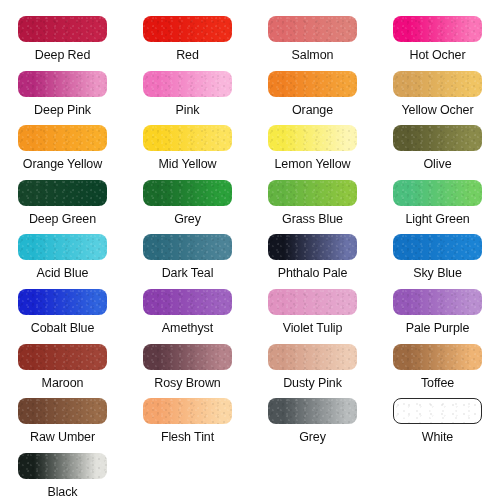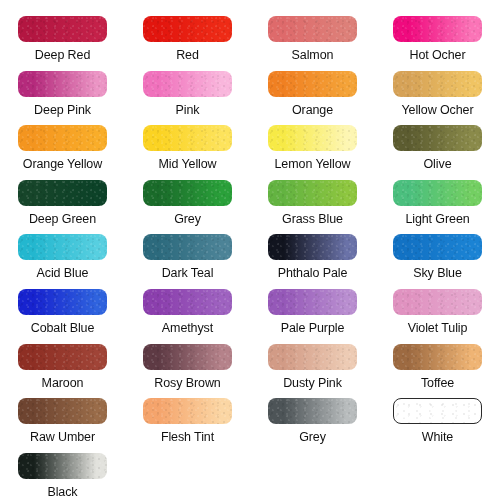--- a/index.html
+++ b/index.html
@@ -204,30 +204,30 @@
         </div>
         <div class="swatch-label">Cobalt Blue</div>
       </div>
       <div class="swatch-cell">
         <div class="swatch-chip" style="background: linear-gradient(90deg, rgb(139, 63, 173) 0%, rgb(139, 63, 173) 18%, rgb(158, 98, 192) 88%, rgb(158, 98, 192) 100%);">
           <span class="grain"></span>
         </div>
         <div class="swatch-label">Amethyst</div>
       </div>
       <div class="swatch-cell">
+        <div class="swatch-chip" style="background: linear-gradient(90deg, rgb(224, 146, 192) 0%, rgb(224, 146, 192) 18%, rgb(229, 168, 206) 88%, rgb(229, 168, 206) 100%);">
+          <span class="grain"></span>
+        </div>
+        <div class="swatch-label">Violet Tulip</div>
+      </div>
+      <div class="swatch-cell">
         <div class="swatch-chip" style="background: linear-gradient(90deg, rgb(149, 88, 184) 0%, rgb(149, 88, 184) 18%, rgb(185, 142, 208) 88%, rgb(185, 142, 208) 100%);">
           <span class="grain"></span>
         </div>
         <div class="swatch-label">Pale Purple</div>
-      </div>
-      <div class="swatch-cell">
-        <div class="swatch-chip" style="background: linear-gradient(90deg, rgb(224, 146, 192) 0%, rgb(224, 146, 192) 18%, rgb(229, 168, 206) 88%, rgb(229, 168, 206) 100%);">
-          <span class="grain"></span>
-        </div>
-        <div class="swatch-label">Violet Tulip</div>
       </div>
       <div class="swatch-cell">
         <div class="swatch-chip" style="background: linear-gradient(90deg, rgb(142, 47, 36) 0%, rgb(142, 47, 36) 18%, rgb(160, 68, 55) 88%, rgb(160, 68, 55) 100%);">
           <span class="grain"></span>
         </div>
         <div class="swatch-label">Maroon</div>
       </div>
       <div class="swatch-cell">
         <div class="swatch-chip" style="background: linear-gradient(90deg, rgb(94, 58, 68) 0%, rgb(94, 58, 68) 18%, rgb(181, 130, 138) 88%, rgb(181, 130, 138) 100%);">
           <span class="grain"></span>

